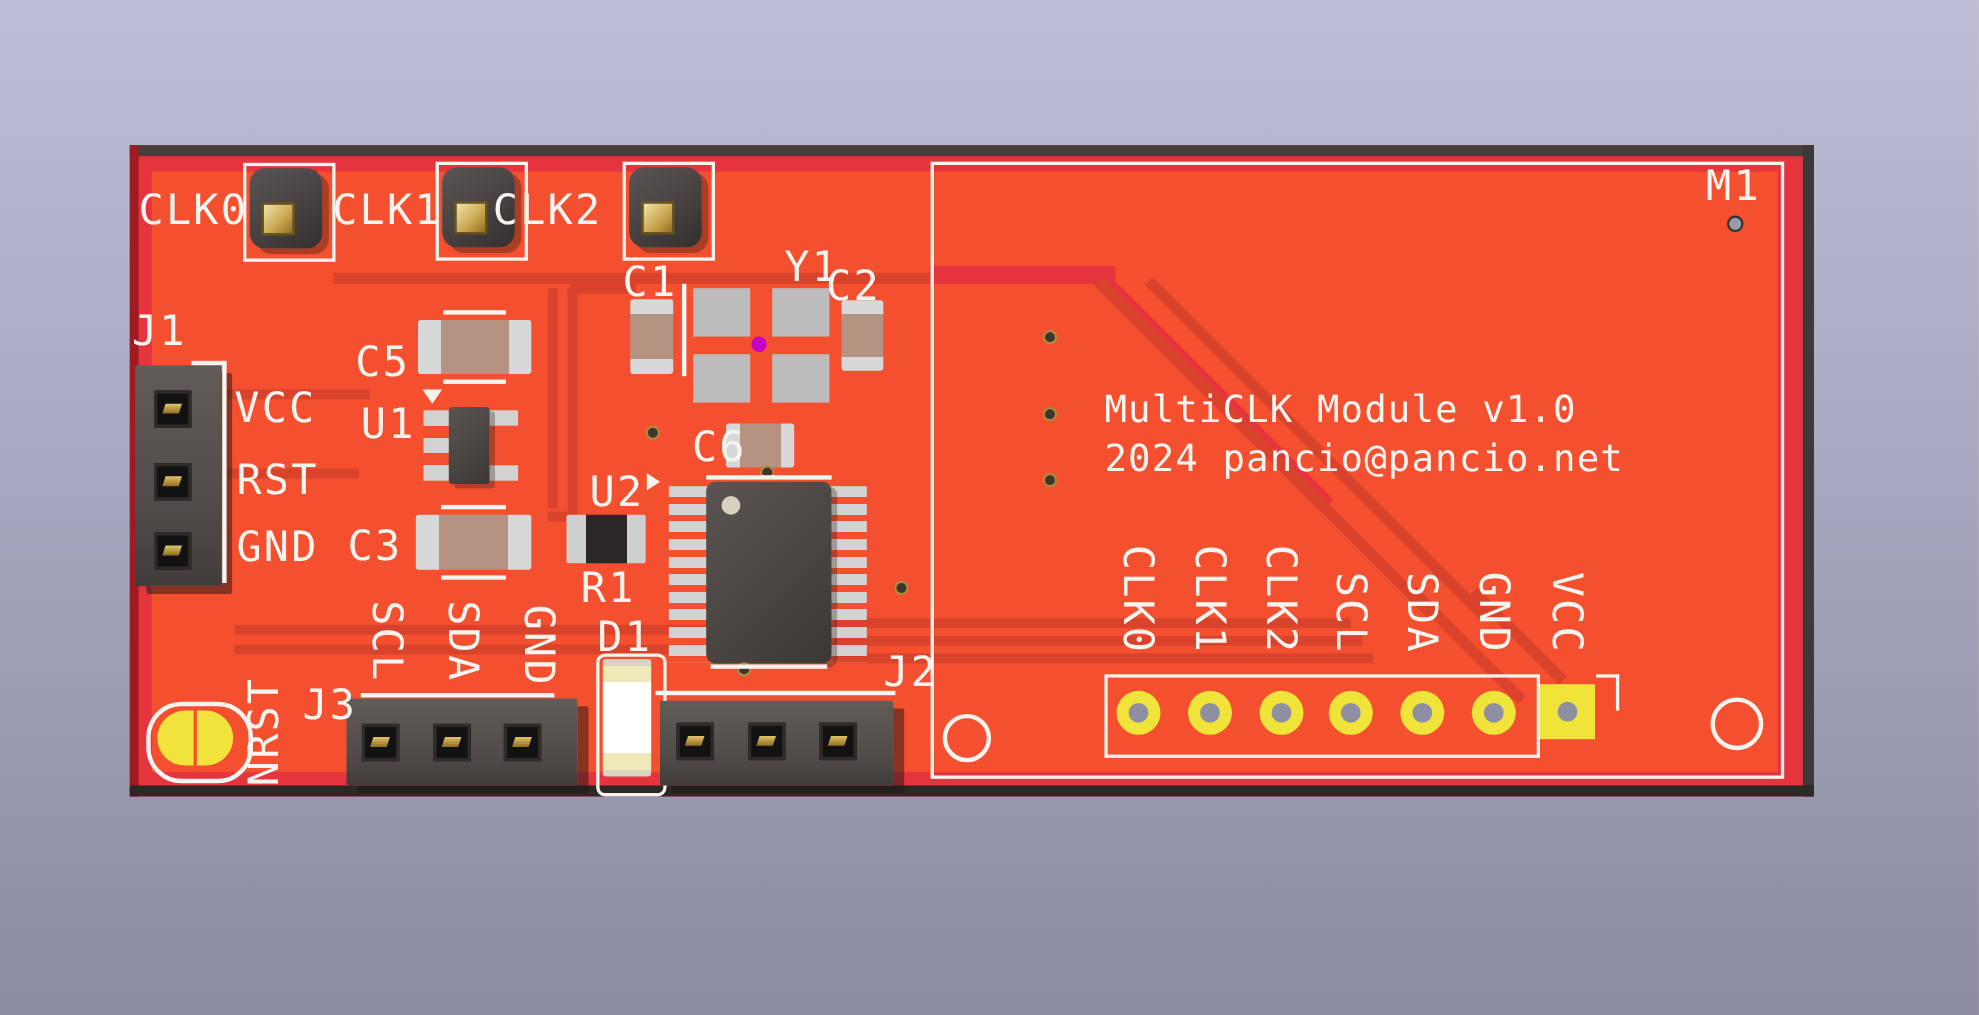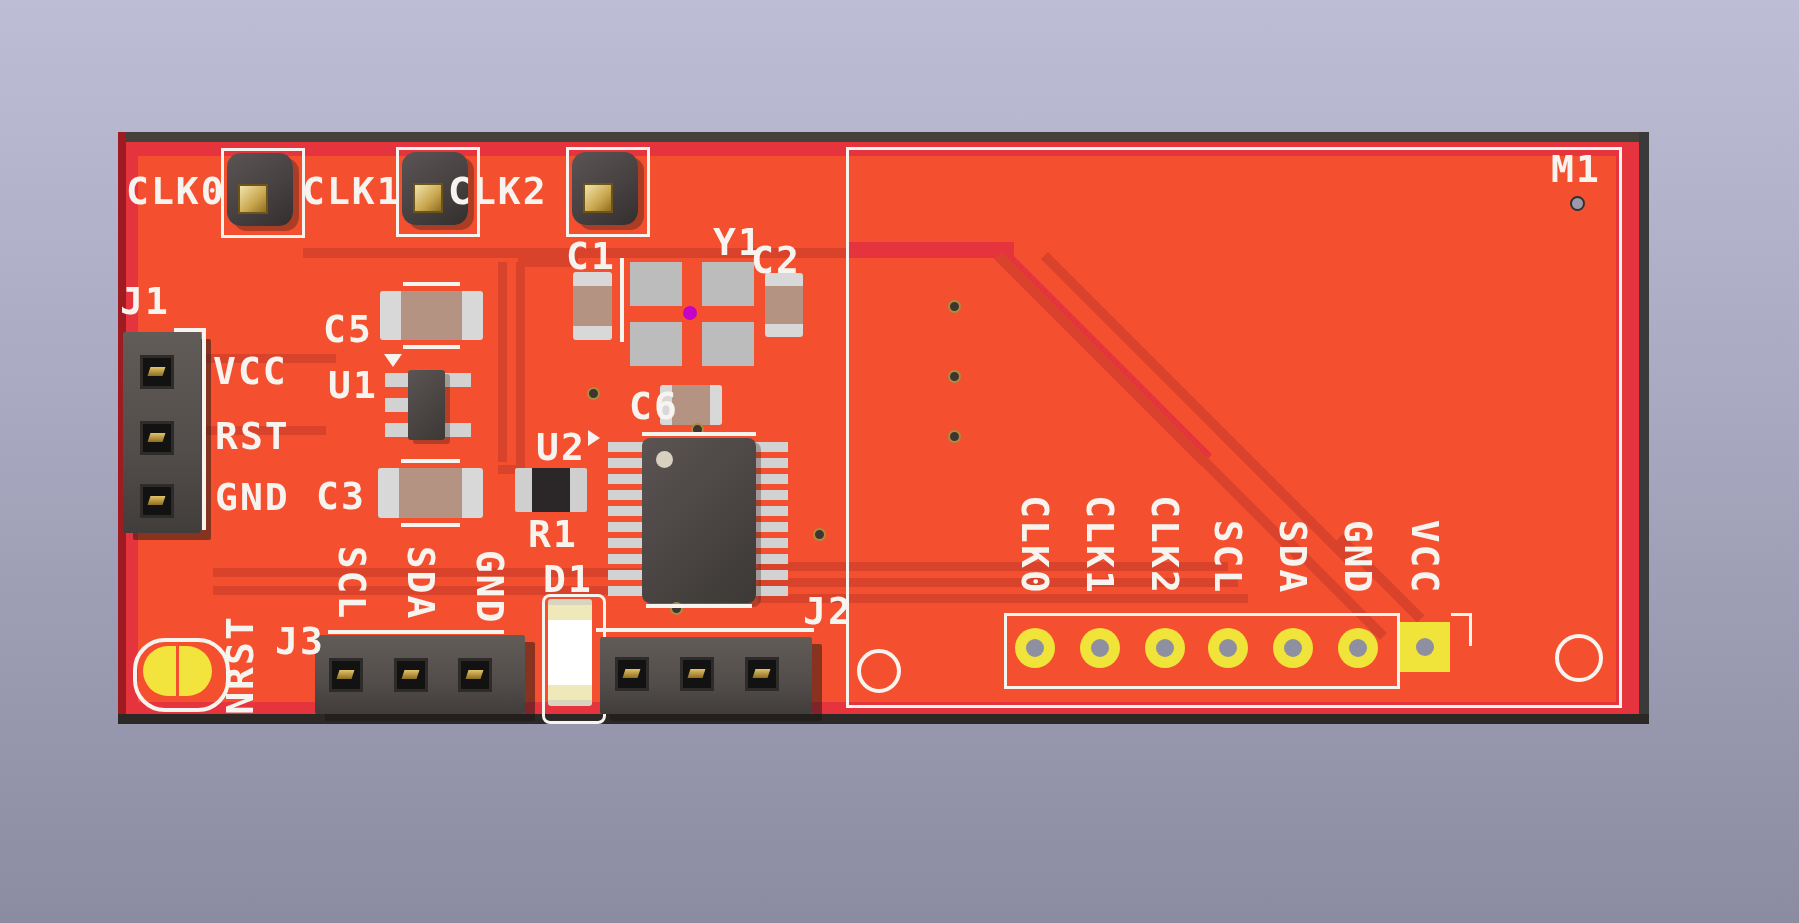--- a/index.html
+++ b/index.html
@@ -1,20 +1,19 @@
 <!DOCTYPE html>
 <html><head>
 <meta charset="utf-8">
 <style>
   html,body{margin:0;padding:0;}
   #viewport{
     position:relative; width:1799px; height:923px; overflow:hidden;
     background:linear-gradient(180deg,#bdbdd6 0%,#a8a8c0 45%,#8b8ba2 100%);
     font-family:"DejaVu Sans Mono",monospace;
-    font-weight:bold;
   }
   #board{position:absolute;left:118px;top:132px;width:1531px;height:592px;background:#e5343d;}
   .abs{position:absolute;}
   
   .edge-top{left:0;top:0;width:1531px;height:10px;background:#46403a;}
   .edge-bottom{left:0;top:582px;width:1531px;height:10px;background:#2b2826;}
   .edge-right{left:1521px;top:0;width:10px;height:592px;background:#3a3a3a;}
   .edge-left{left:0;top:0;width:8px;height:592px;background:#9e1b22;}
   .zone{left:20px;top:24px;width:1478px;height:546px;background:#f4502f;}
   
@@ -199,20 +198,22 @@
     <span class="lbl" style="left:685px;top:460px;">J2</span>
     <div class="sline" style="left:478px;top:496px;width:218px;height:4px;"></div>
     <div class="hdr" style="left:482px;top:505px;width:212px;height:77px;">
       <div class="sock" style="left:15px;top:20px;"></div>
       <div class="sock" style="left:80px;top:20px;"></div>
       <div class="sock" style="left:145px;top:20px;"></div>
     </div>
 
     <span class="lbl" style="left:1433px;top:18px;">M1</span>
     <div class="hole" style="left:1452px;top:64px;"></div>
+    <span class="lbl sm" style="left:886px;top:224px;">MultiCLK Module v1.0</span>
+    <span class="lbl sm" style="left:886px;top:268px;">2024 pancio@pancio.net</span>
     <div class="scircle" style="left:739px;top:517px;width:36px;height:36px;"></div>
     <div class="scircle" style="left:1437px;top:502px;width:40px;height:40px;"></div>
 
     <span class="lbl vl" style="left:917px;top:413px;">CLK0</span>
     <span class="lbl vl" style="left:982px;top:413px;">CLK1</span>
     <span class="lbl vl" style="left:1047px;top:413px;">CLK2</span>
     <span class="lbl vl" style="left:1110px;top:425px;">SCL</span>
     <span class="lbl vl" style="left:1175px;top:425px;">SDA</span>
     <span class="lbl vl" style="left:1240px;top:425px;">GND</span>
     <span class="lbl vl" style="left:1307px;top:425px;">VCC</span>

